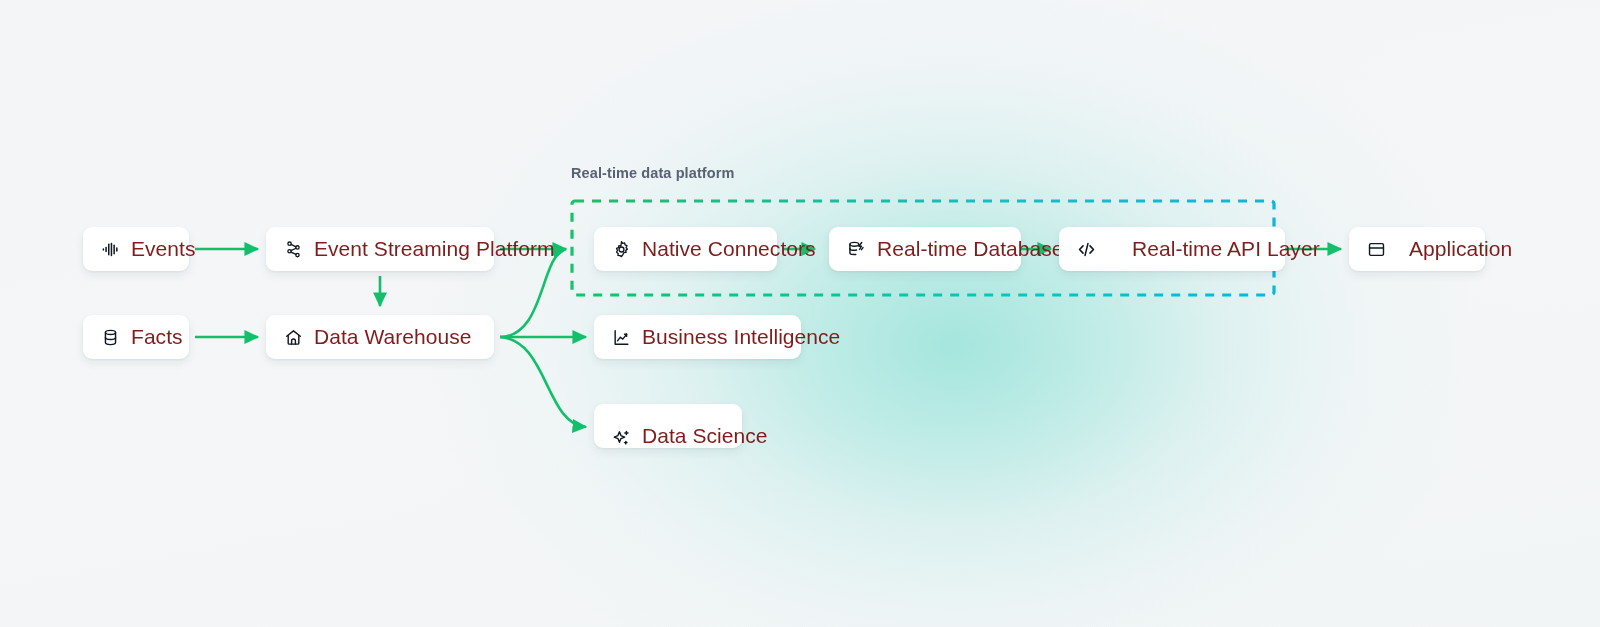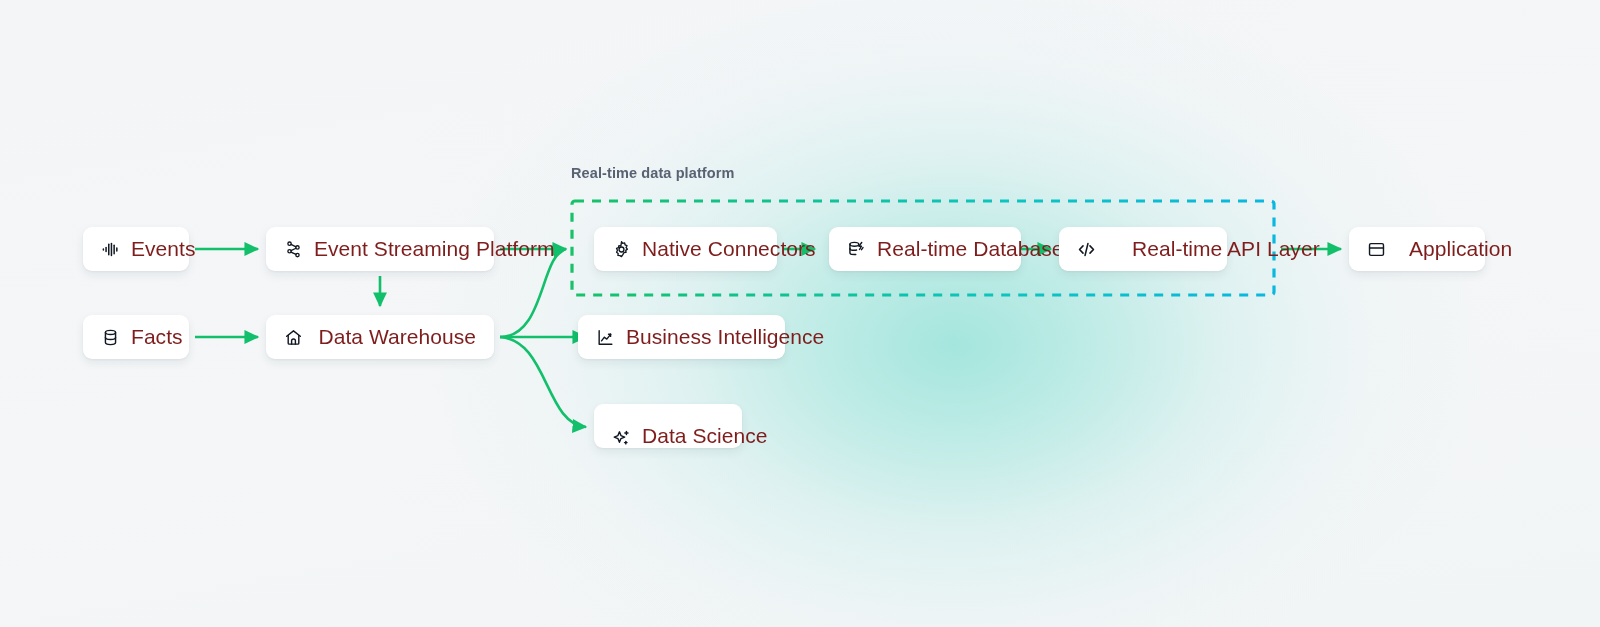--- a/index.html
+++ b/index.html
@@ -143,21 +143,21 @@
         <circle cx="7" cy="14.2" r="2.1"></circle>
           <circle cx="17" cy="19" r="2.1"></circle>
         <path d="M8.9 5.6l6.2 3" stroke-linecap="round"></path>
         <path d="M15.1 10.4l-6.2 3" stroke-linecap="round"></path>
         <path d="M8.9 15.2l6.2 3" stroke-linecap="round"></path>
       </svg>
     </span>
     <span class="label">Event Streaming Platform</span>
   </div>
 
-  <div class="node" style="left:266px; top:315px; width:228px;justify-content:space-between;">
+  <div class="node" style="left:266px; top:315px; width:228px;">
     <span class="ic">
       <svg viewBox="0 0 24 24" fill="none" stroke="currentColor" stroke-width="1.8" stroke-linecap="round" stroke-linejoin="round">
         <path d="M3.4 10.4L12 3.6l8.6 6.8"></path>
         <path d="M5.3 9.3V19.2a1.2 1.2 0 0 0 1.2 1.2h11a1.2 1.2 0 0 0 1.2-1.2V9.3"></path>
         <path d="M9.6 20.4v-4.2a2.4 2.4 0 0 1 4.8 0v4.2"></path>
       </svg>
     </span>
     <span class="label">Data Warehouse</span>
   </div>
 
@@ -177,32 +177,32 @@
         <ellipse cx="9.3" cy="5.4" rx="5.6" ry="2.4"></ellipse>
         <path d="M3.7 5.4v5.2c0 1.33 2.5 2.4 5.6 2.4 1 0 1.95-.11 2.77-.31"></path>
         <path d="M3.7 10.8v5.2c0 1.33 2.5 2.4 5.6 2.4.63 0 1.24-.05 1.8-.13"></path>
         <path d="M18.6 3.2l-3.5 4.6h3.2l-2.5 4.2"></path>
         <path d="M20.2 9.6l-1.9 2.6"></path>
       </svg>
     </span>
     <span class="label">Real-time Database</span>
   </div>
 
-  <div class="node" style="left:1059px; top:227px; width:168px;gap:36px;">
+  <div class="node" style="left:1059px; top:227px; width:226px;gap:36px;">
     <span class="ic">
       <svg viewBox="0 0 24 24" fill="none" stroke="currentColor" stroke-width="2" stroke-linecap="round" stroke-linejoin="round">
         <path d="M7.6 7.4L3.2 12l4.4 4.6"></path>
         <path d="M16.4 7.4L20.8 12l-4.4 4.6"></path>
         <path d="M13.8 4.6l-3.6 14.8"></path>
       </svg>
     </span>
     <span class="label">Real-time API Layer</span>
   </div>
 
-  <div class="node" style="left:578px; top:315px; width:207px;">
+  <div class="node" style="left:594px; top:315px; width:207px;">
     <span class="ic">
       <svg viewBox="0 0 24 24" fill="none" stroke="currentColor" stroke-width="1.8" stroke-linecap="round" stroke-linejoin="round">
         <path d="M4 3.4v17.2h16"></path>
         <path d="M7 16.2l3.6-4.6 3 2.4 4.8-6"></path>
         <path d="M18.4 8v2.6"></path>
           <path d="M18.4 8h-2.6"></path>
       </svg>
     </span>
     <span class="label">Business Intelligence</span>
   </div>

